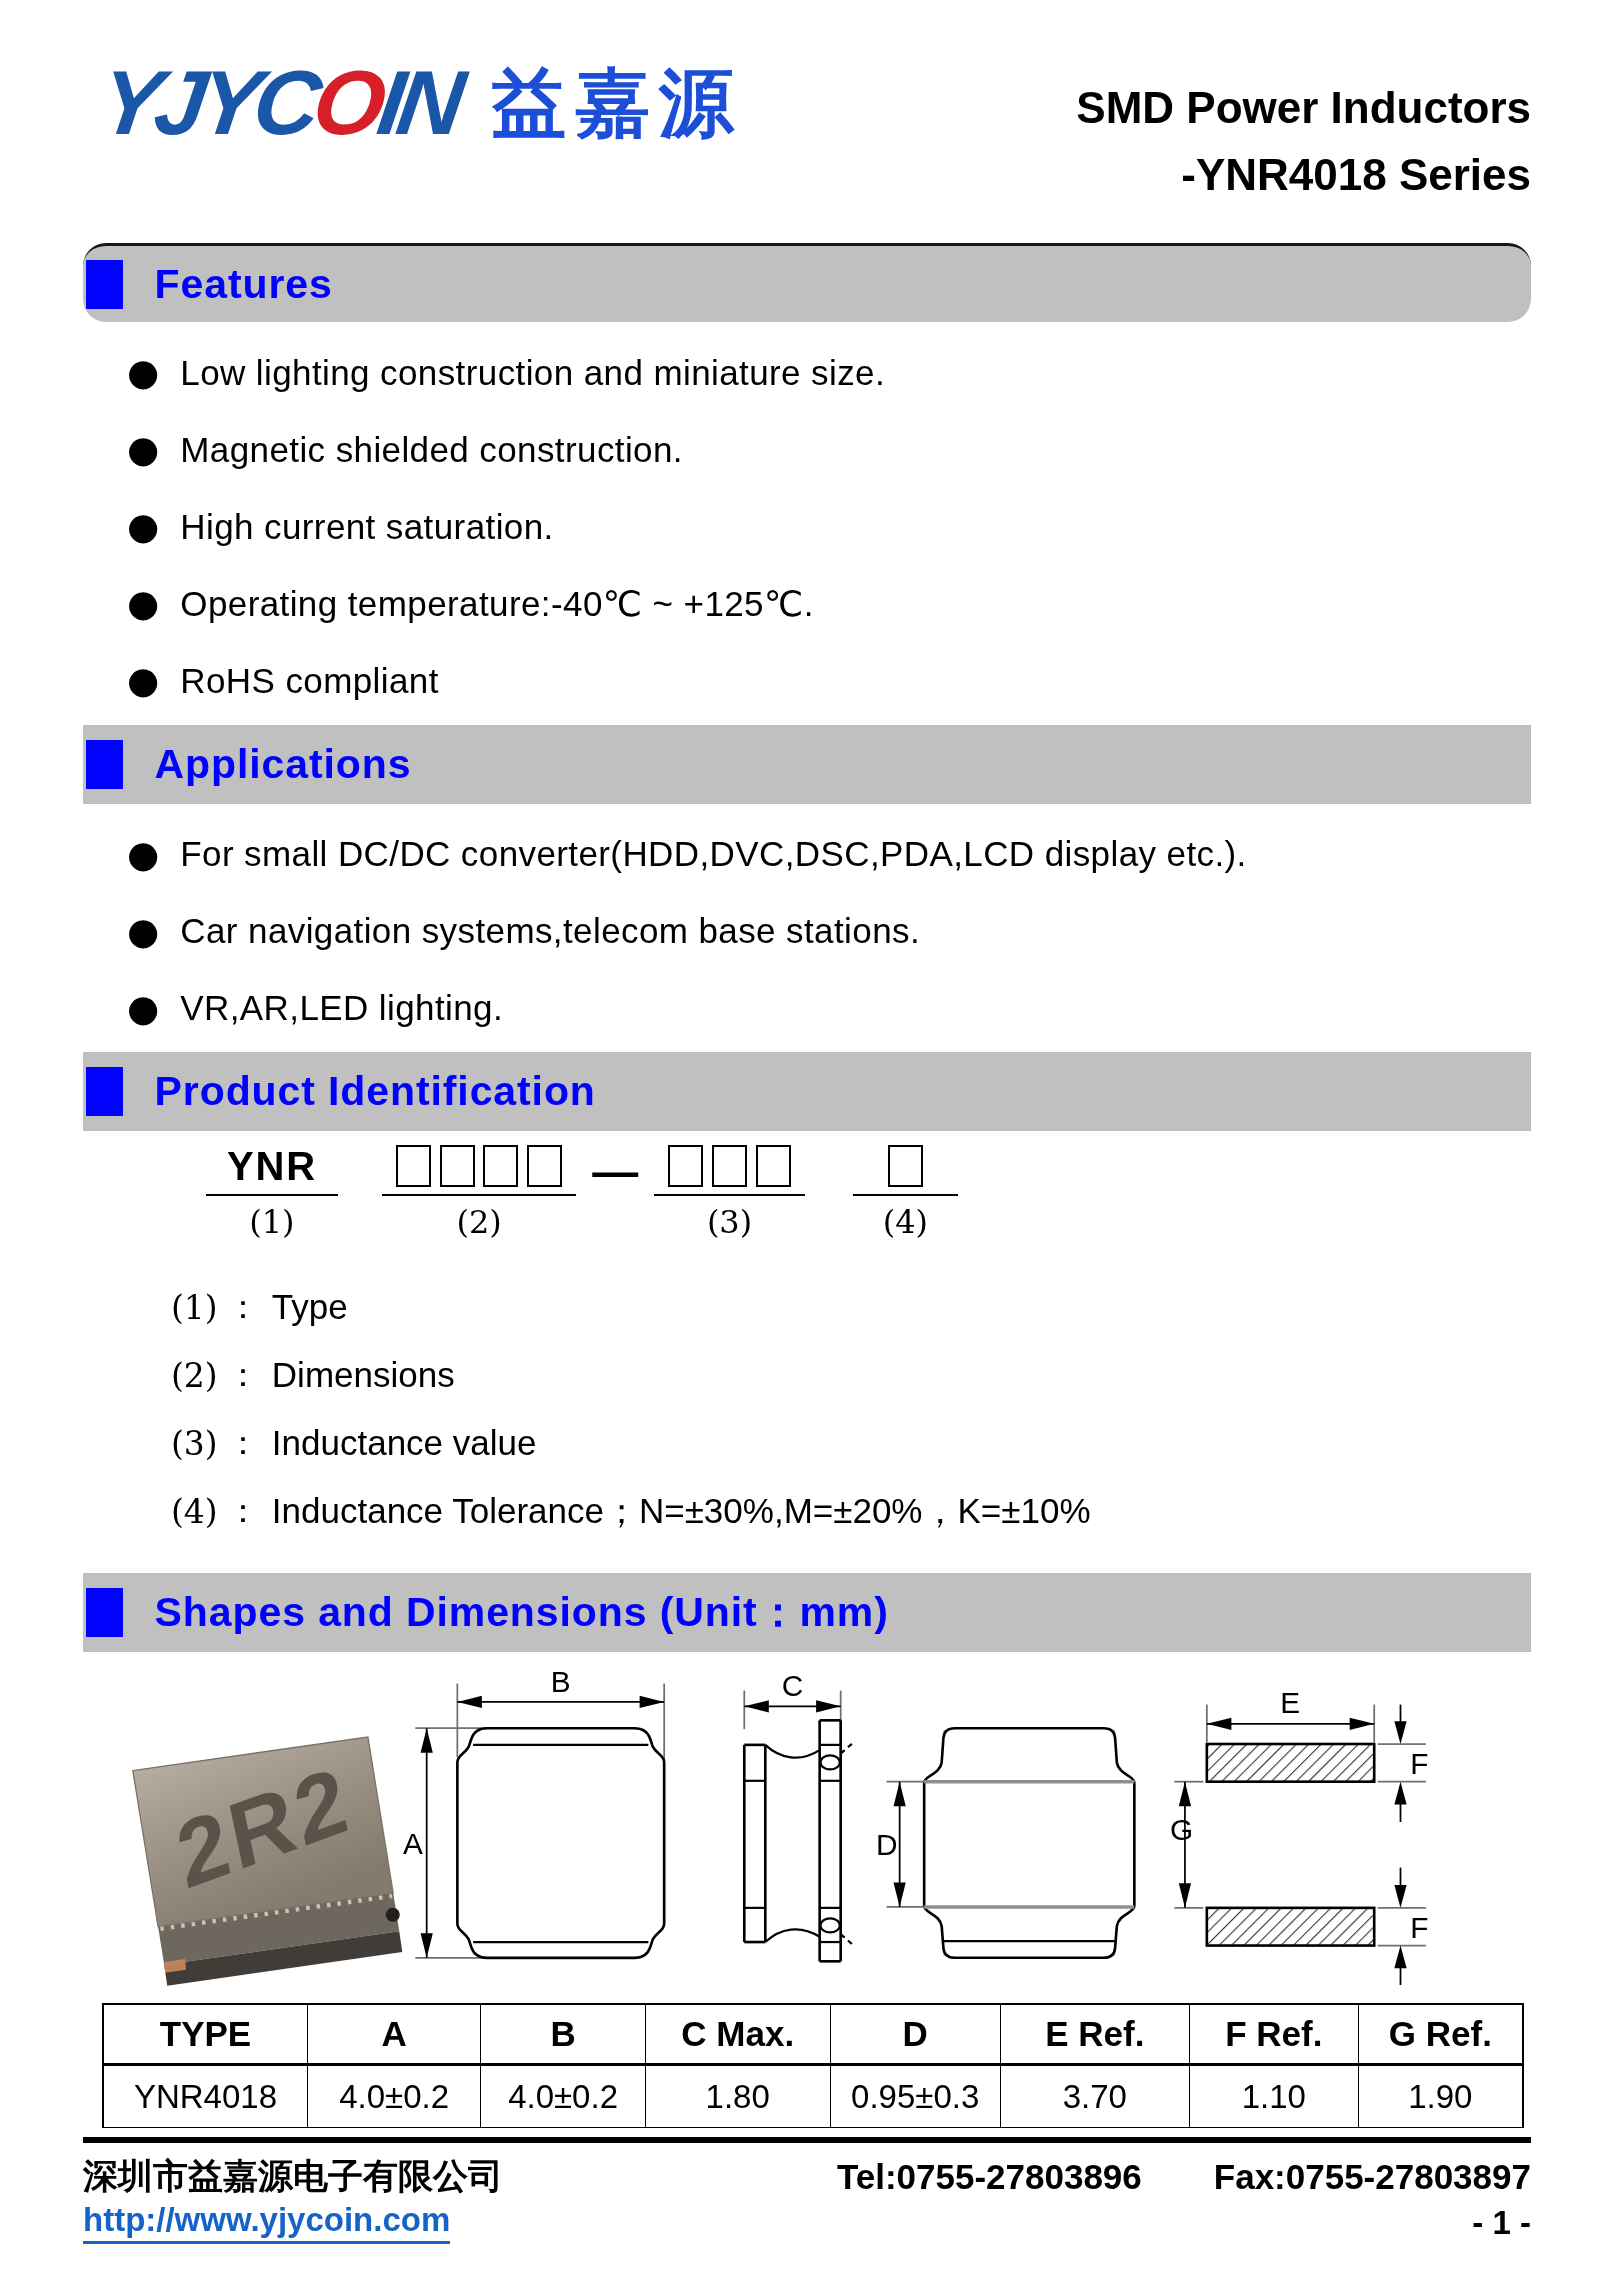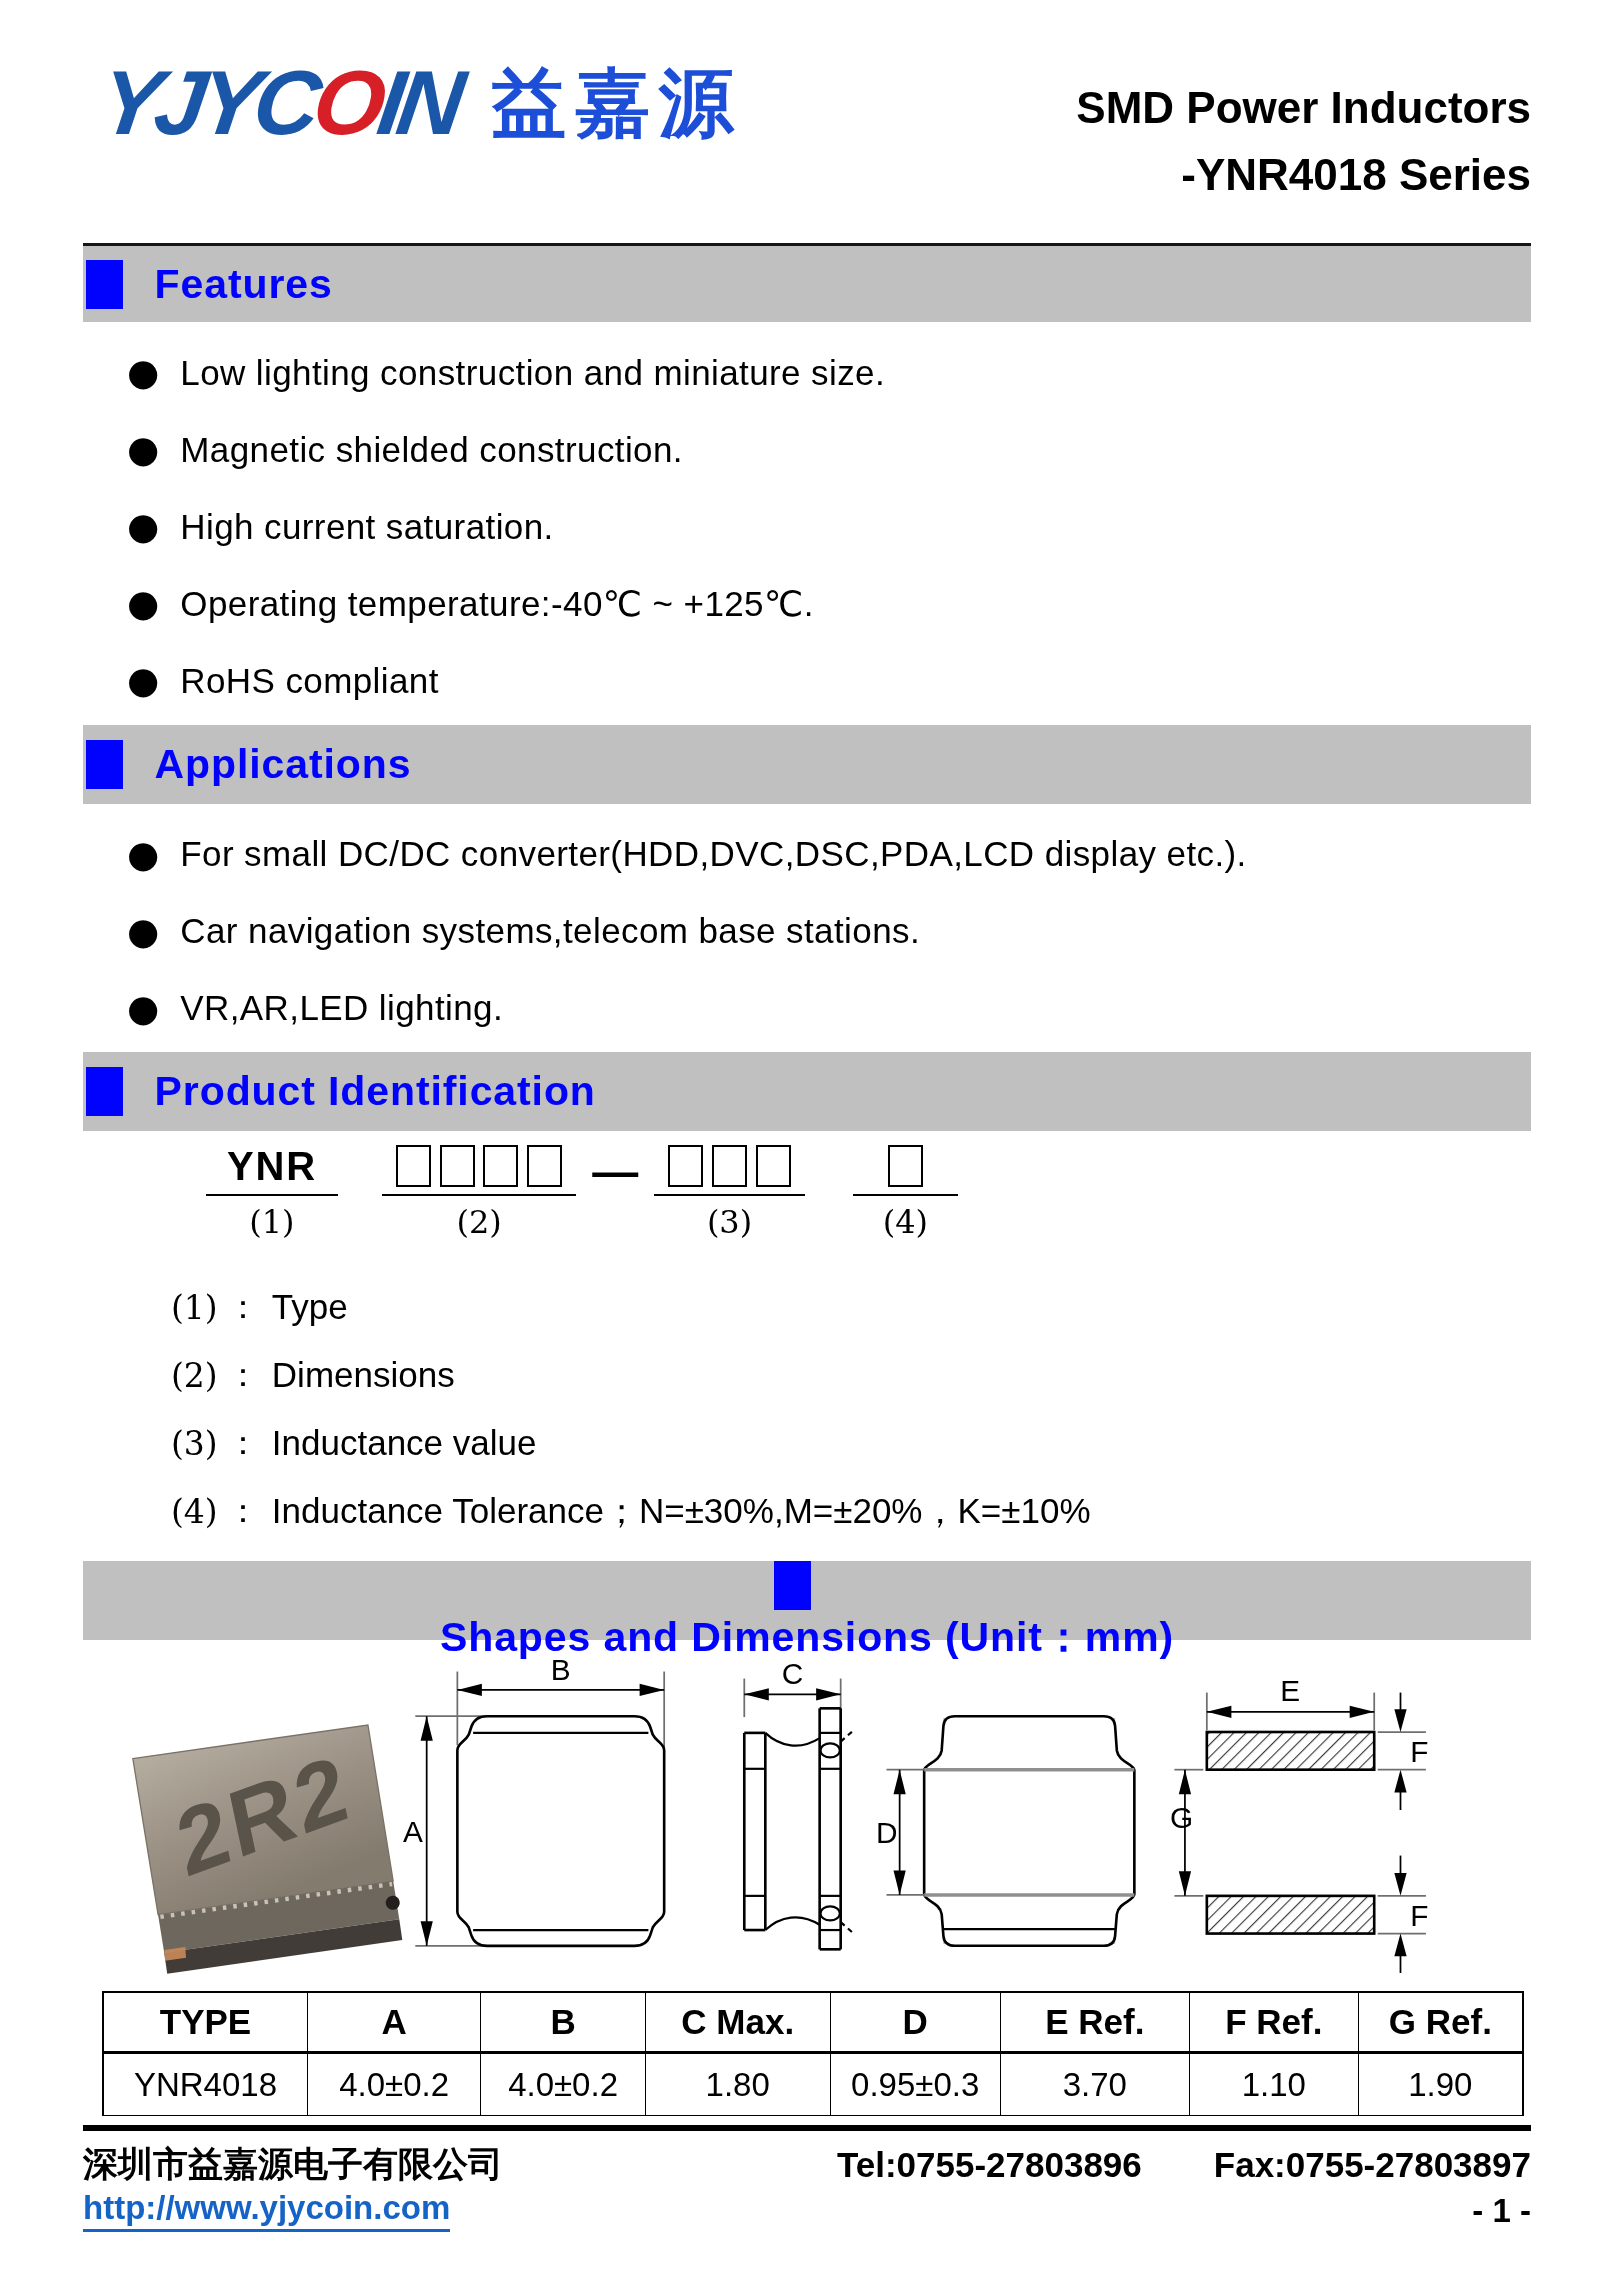--- a/index.html
+++ b/index.html
@@ -17,21 +17,21 @@
   .logo-en { display:inline-block; transform:skewX(-8deg); font-weight:bold; font-style:italic;
              font-size:91px; letter-spacing:-6.1px; color:#1a57a8; }
   .logo-en .o { color:#d61f26; }
   .logo-cn { display:inline-block; font-size:75px; font-weight:bold; color:#1d4ed8;
              margin-left:30px; letter-spacing:8.8px; vertical-align:5.3px; }
   .titles { position:absolute; right:0; top:74px; text-align:right;
             font-size:44px; font-weight:bold; line-height:67px; }
 
   
   .bar { height:79px; background:#c0c0c0; display:flex; align-items:center; }
-  .bar.first { border-top:3.5px solid #161616; }
+  .bar.first { border-top:3.5px solid #161616;border-radius:23px; }
   .bar .sq { width:37px; height:49px; background:#0101fe; margin:0 32px 0 2.6px; flex:0 0 auto; }
   .bar .bt { color:#0101fe; font-size:41px; font-weight:bold; letter-spacing:0.9px; }
 
   
   ul.blist { list-style:none; padding:12.3px 0 5.3px 0; }
   ul.blist li { height:77px; display:flex; align-items:center; padding-left:44px; }
   ul.blist .dot { font-family:"DejaVu Sans",sans-serif; font-size:37px; margin-right:21px; line-height:1; }
   ul.blist .btxt { font-size:35px; letter-spacing:0.4px; }
 
   
@@ -206,21 +206,21 @@
           <span class="sep">：</span>
           <span class="ltxt">Inductance value</span>
         </div>
       <div class="li">
           <span class="num">(4)</span>
           <span class="sep">：</span>
           <span class="ltxt">Inductance Tolerance；N=±30%,M=±20%，K=±10%</span>
         </div>
     </div>
 
-    <div class="bar" style="margin-top:16px;flex-direction:column;">
+    <div class="bar" style="margin-top:28px;">
       <span class="sq"></span>
       <span class="bt">Shapes and Dimensions (Unit：mm)</span>
     </div>
 
     <div class="draw">
 
       <svg style="left:17.5px;" width="333" height="333" viewBox="0 0 380 380">
         <defs>
           <linearGradient id="grad-photo" x1="0" y1="0" x2="0.25" y2="1">
             <stop offset="0" stop-color="#b5ae a1"></stop>

